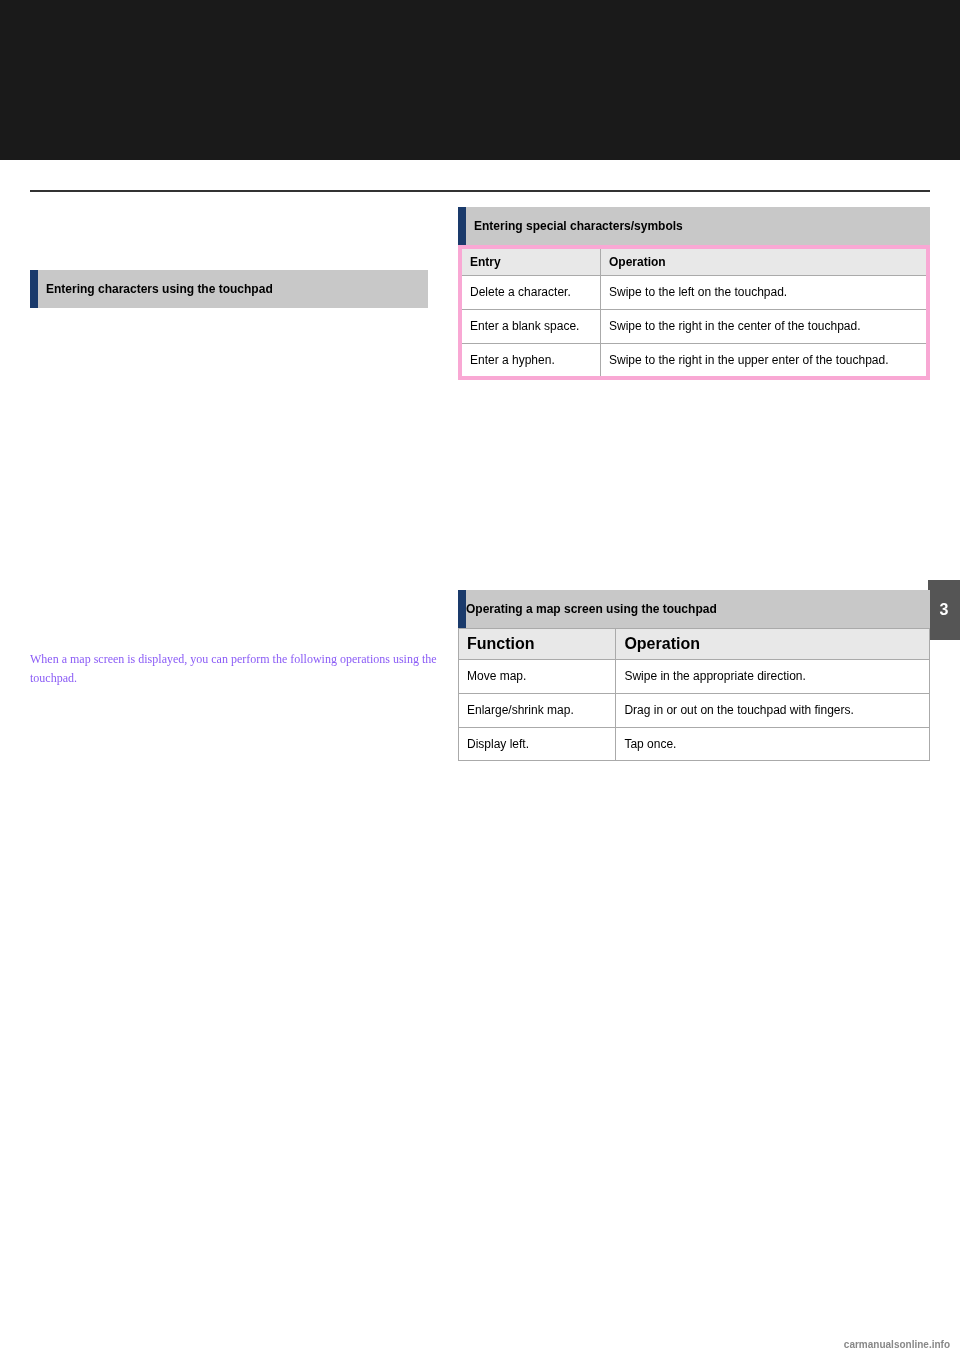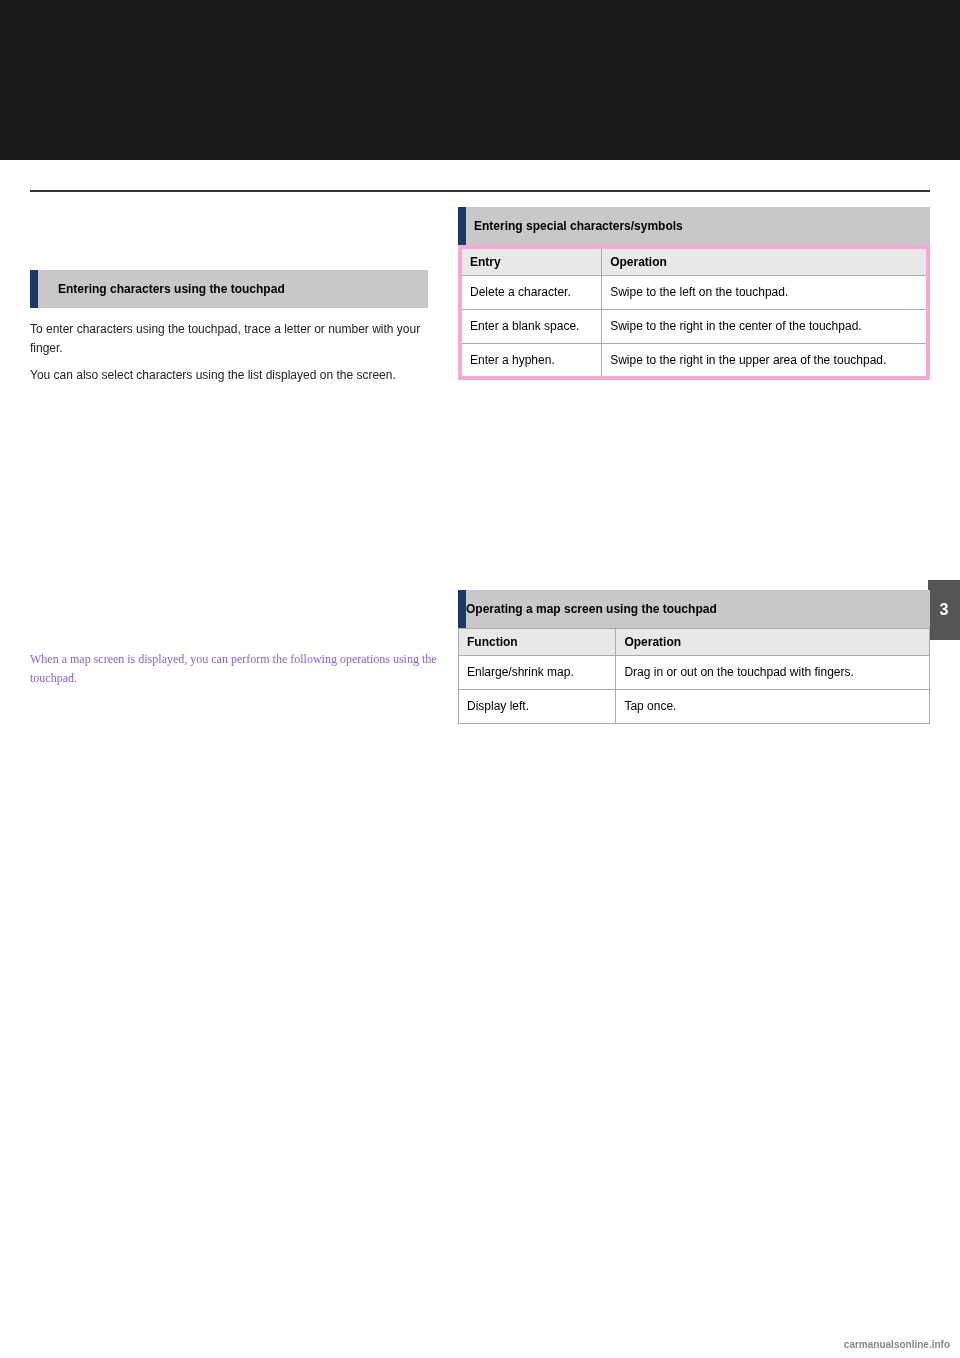--- a/index.html
+++ b/index.html
@@ -116,21 +116,21 @@
 
     .left-header-label {
       position: absolute;
       top: 270px;
       left: 38px;
       width: 390px;
       height: 38px;
       background: #c8c8c8;
       display: flex;
       align-items: center;
-      padding-left: 20px;
+      padding-left: 8px;
       font-size: 12px;
       font-weight: bold;
     }
 
     
     .table-1 {
       position: absolute;
       top: 245px;
       left: 458px;
       right: 30px;
@@ -171,21 +171,21 @@
     .table-2 table {
       width: 100%;
       border-collapse: collapse;
       border: 1px solid #aaa;
     }
 
     .table-2 table th {
       background: #e8e8e8;
       border: 1px solid #aaa;
       padding: 6px 8px;
-      font-size: 12px;
+      font-size: 16px;
       font-weight: bold;
       text-align: left;
     }
 
     .table-2 table td {
       border: 1px solid #aaa;
       padding: 8px 8px;
       font-size: 12px;
       vertical-align: top;
       line-height: 1.4;
@@ -243,24 +243,20 @@
 
   <div class="page-tab">
     <span>3</span>
   </div>
 
   <div class="left-blue-bar"></div>
   <div class="left-header-label">
     <span>Entering characters using the touchpad</span>
   </div>
 
-  <div class="body-text-block">
-    <p>To enter characters using the touchpad, trace a letter or number with your finger.</p>
-    <p>You can also select characters using the list displayed on the screen.</p>
-  </div>
 
   <div class="body-text-block2">
     <p>When a map screen is displayed, you can perform the following operations using the touchpad.</p>
   </div>
 
   <div class="blue-header-bar-1"></div>
   <div class="blue-header-label-1">
     <span>Entering special characters/symbols</span>
   </div>
 
@@ -276,40 +272,44 @@
       <tr>
             <td>Delete a character.</td>
             <td>Swipe to the left on the touchpad.</td>
           </tr>
           <tr>
             <td>Enter a blank space.</td>
             <td>Swipe to the right in the center of the touchpad.</td>
           </tr>
           <tr>
             <td>Enter a hyphen.</td>
-            <td>Swipe to the right in the upper area of the touchpad.</td>
+            <td>Swipe to the right in the upper enter of the touchpad.</td>
           </tr>
         </tbody>
     </table>
   </div>
 
   <div class="blue-header-bar-2"></div>
   <div class="blue-header-label-2">
     <span>Operating a map screen using the touchpad</span>
   </div>
 
   <div class="table-2">
     <table>
       <thead>
         <tr>
           <th>Function</th>
           <th>Operation</th>
         </tr>
       </thead>
       <tbody id="table2-body">
+      <tr>
+            <td>Move map.</td>
+            <td>Swipe in the appropriate direction.</td>
+          </tr>
           <tr>
             <td>Enlarge/shrink map.</td>
             <td>Drag in or out on the touchpad with fingers.</td>
           </tr>
           <tr>
             <td>Display left.</td>
             <td>Tap once.</td>
           </tr>
         </tbody>
     </table>

